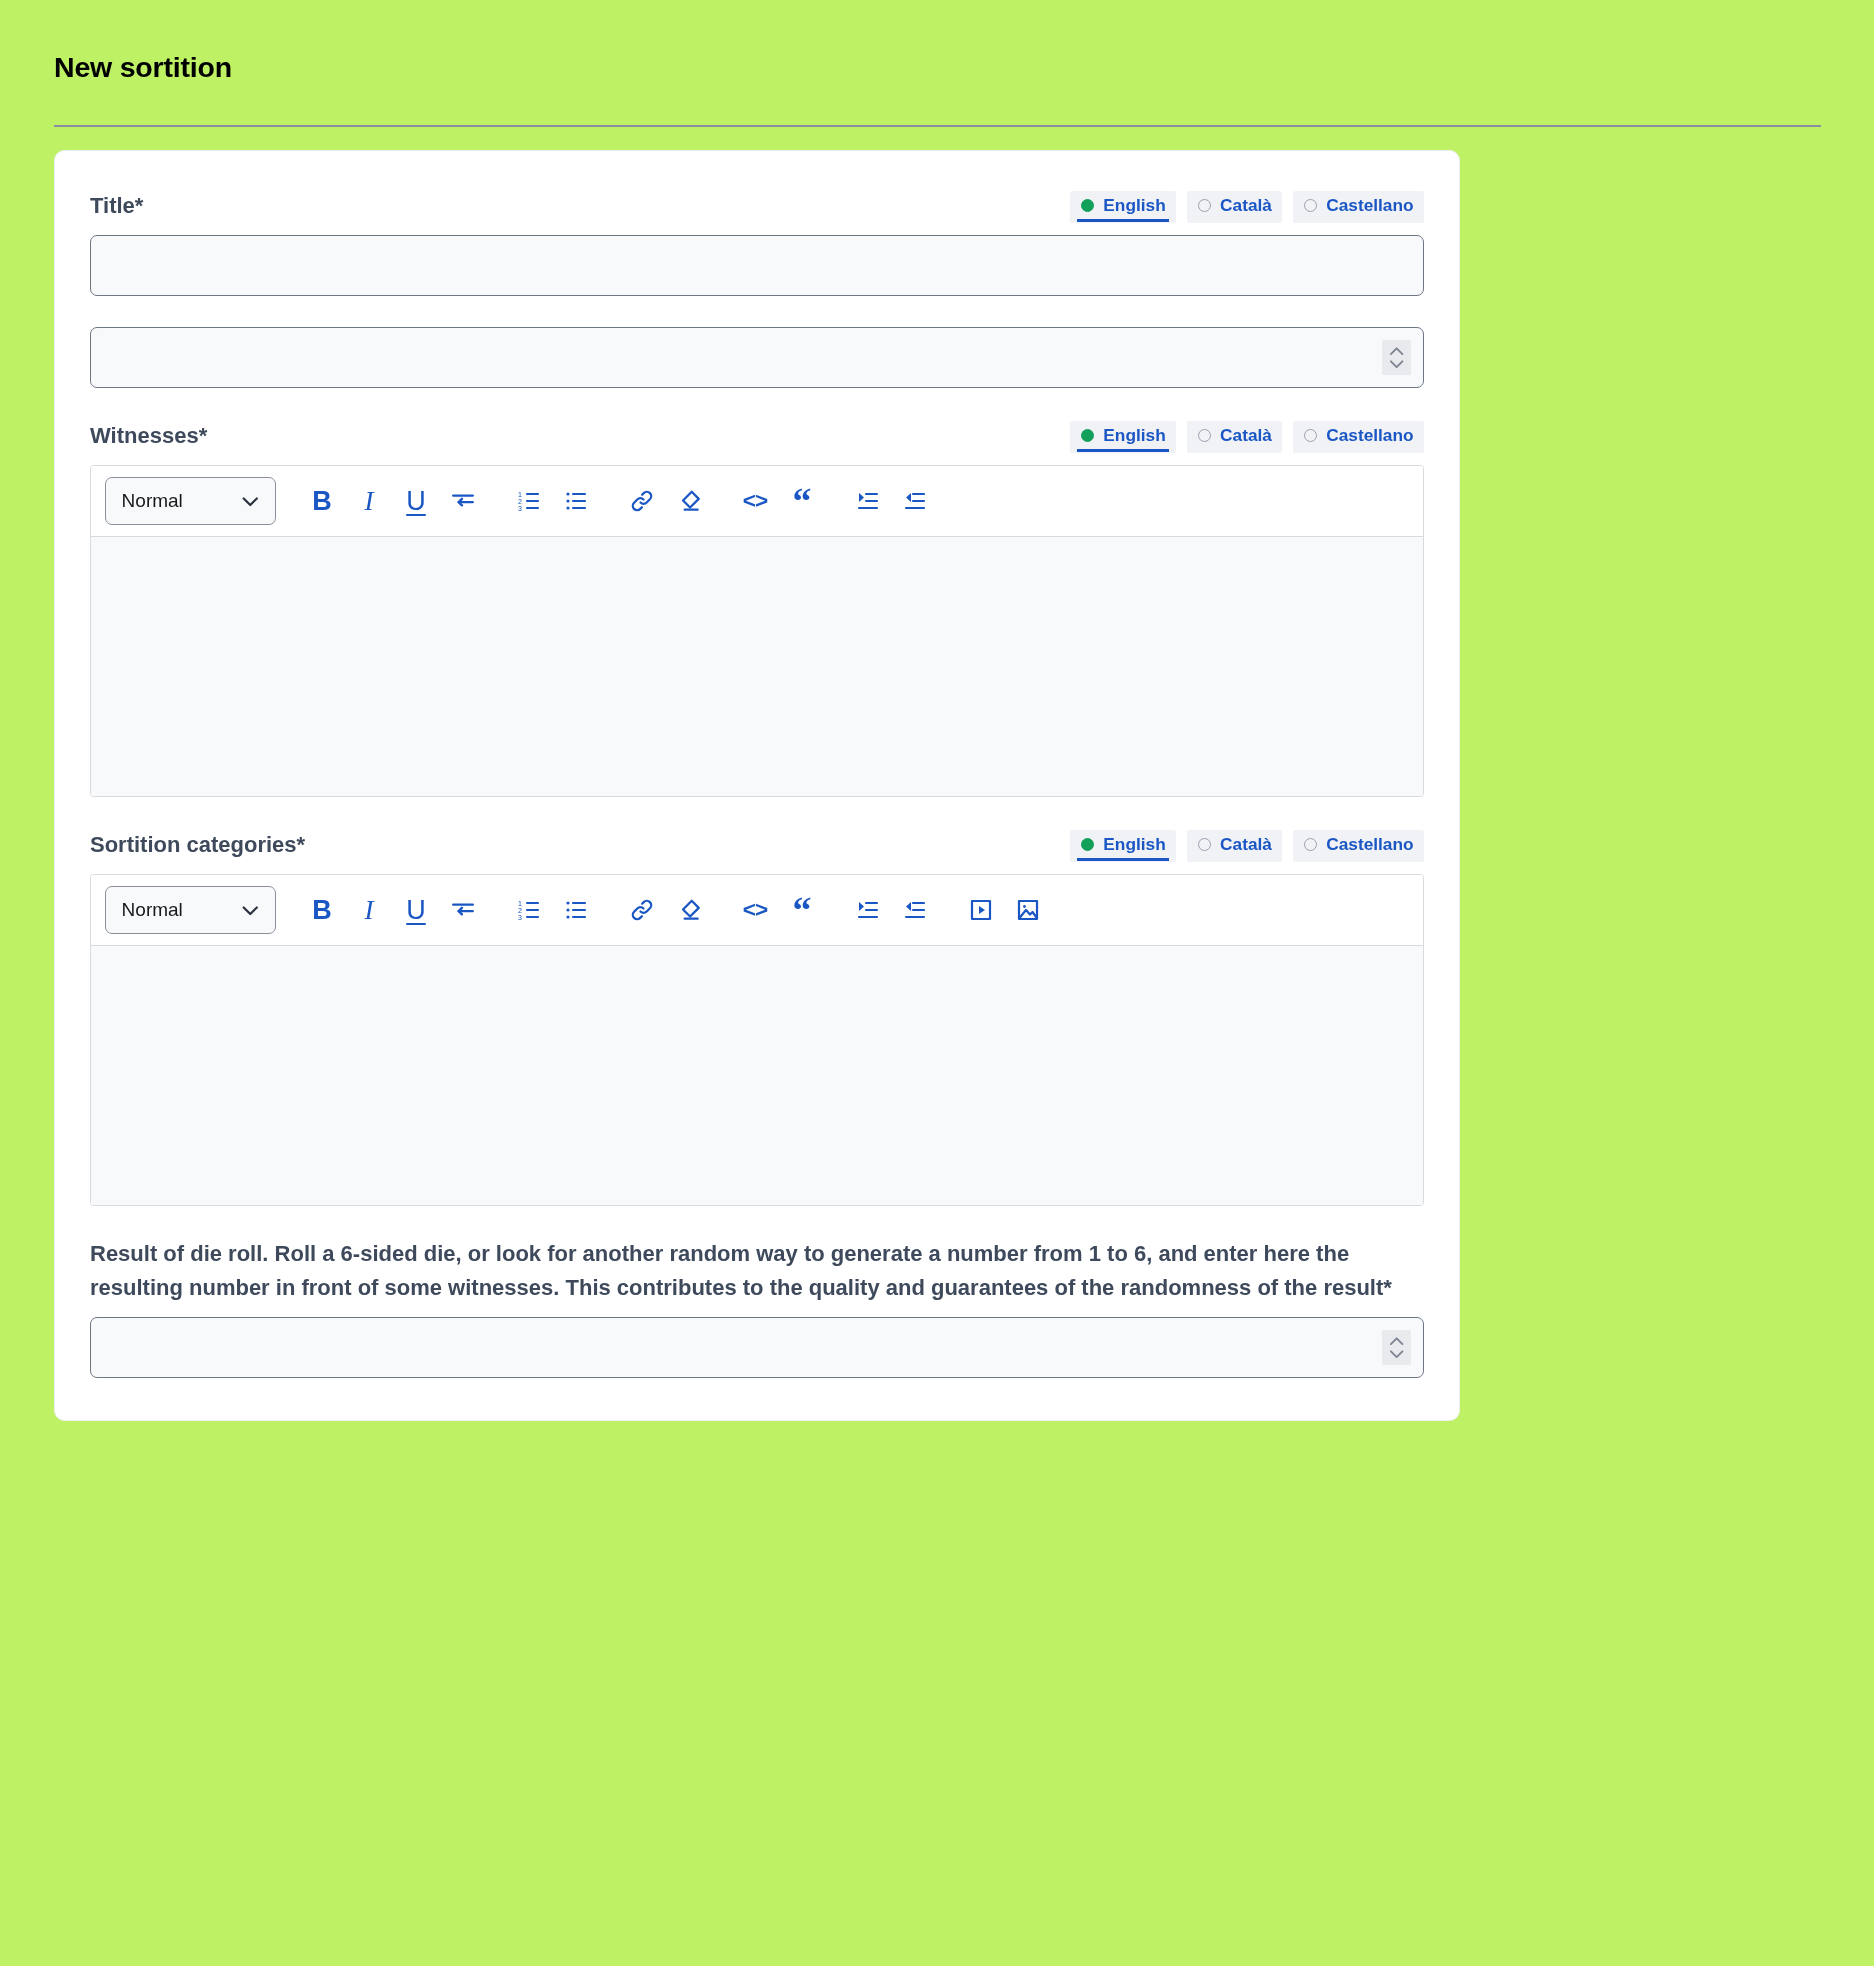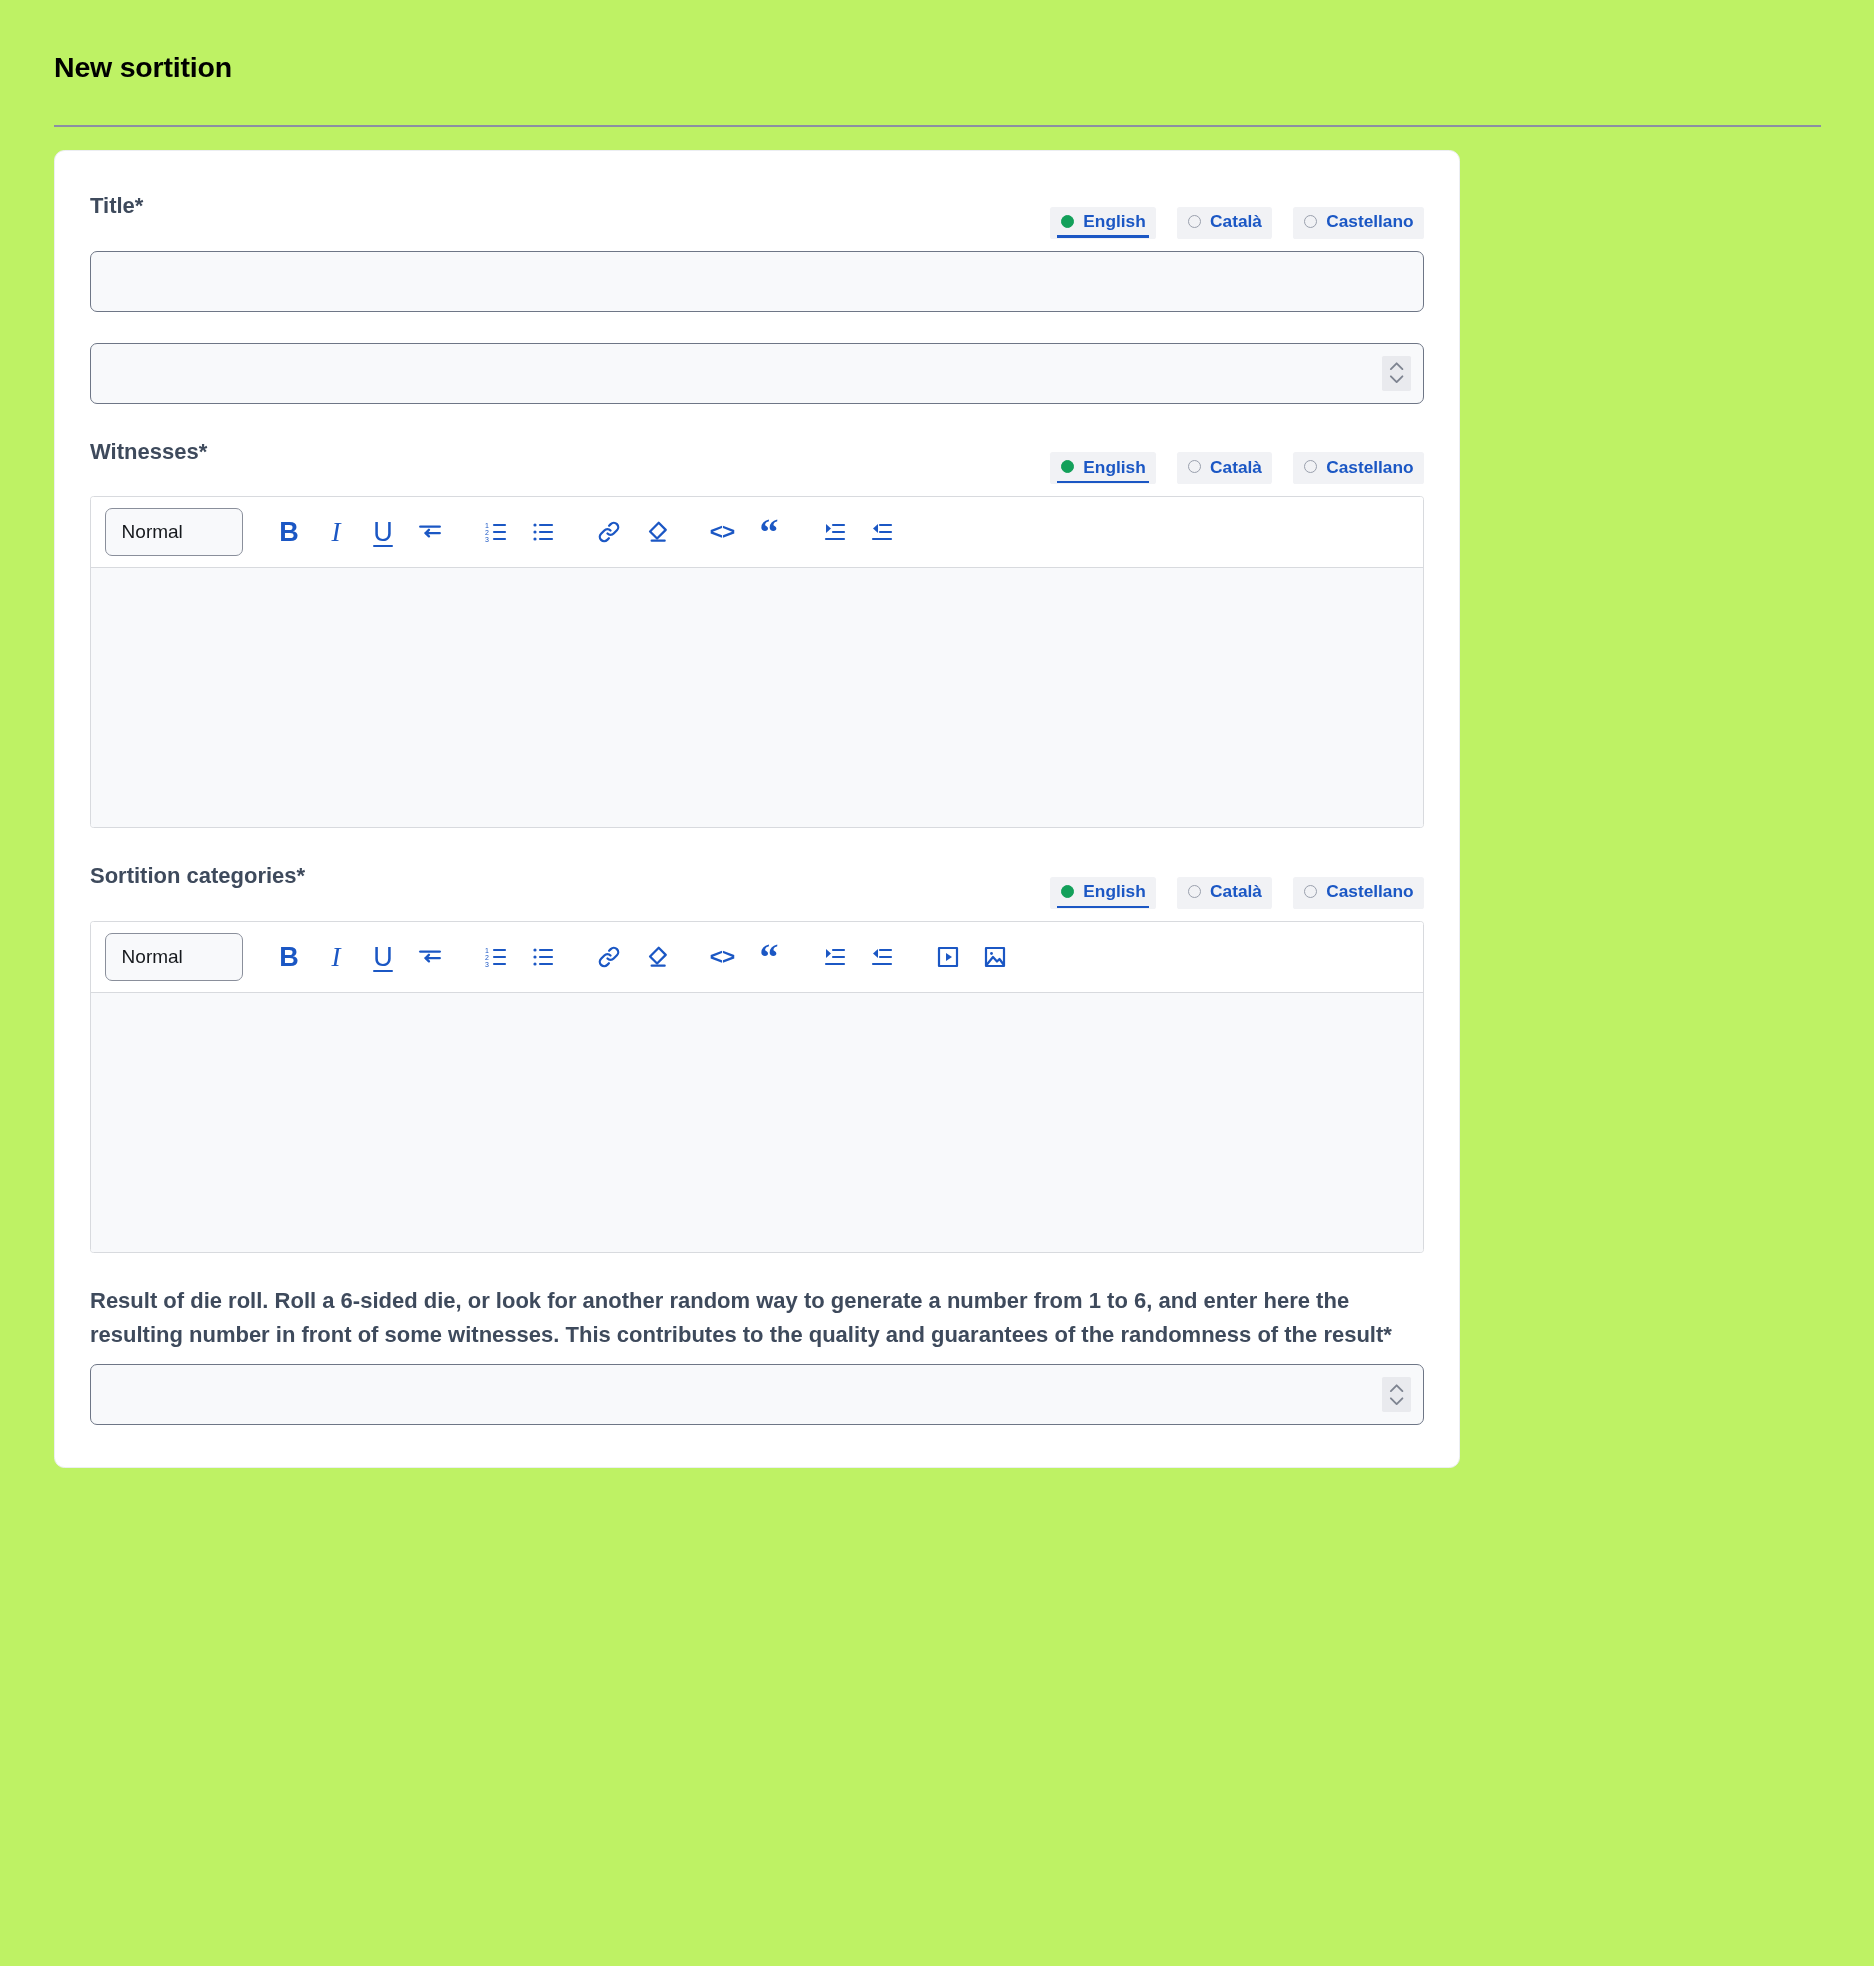--- a/index.html
+++ b/index.html
@@ -74,24 +74,23 @@
     font-weight: 700;
     color: #3e4a5c;
     line-height: 1.55;
     max-width: 1349px;
   }
 
   
   .lang-tabs {
     display: flex;
     align-items: center;
-    gap: 21px;
+    gap: 11px;
     flex: 0 0 auto;
     padding-top: 1.7px;
-    margin-top: 16px;
   }
 
   .lang-tab {
     display: flex;
     align-items: center;
     gap: 9.5px;
     padding: 4.3px 10.4px 7px 10.4px;
     background: #f1f2f5;
     border-radius: 2.6px;
     cursor: pointer;
@@ -203,21 +202,21 @@
     display: flex;
     align-items: center;
     height: 71px;
     padding: 0 14px;
     border-bottom: 1.7px solid #d8dade;
     background: #ffffff;
     gap: 0;
   }
 
   .format-select {
-    width: 138px;
+    width: 171px;
     height: 48px;
     border: 1.7px solid #8a8f9b;
     border-radius: 7px;
     background: #f8f9fb;
     display: flex;
     align-items: center;
     justify-content: space-between;
     padding: 0 14px 0 15.6px;
     cursor: pointer;
     margin-right: 22.5px;

